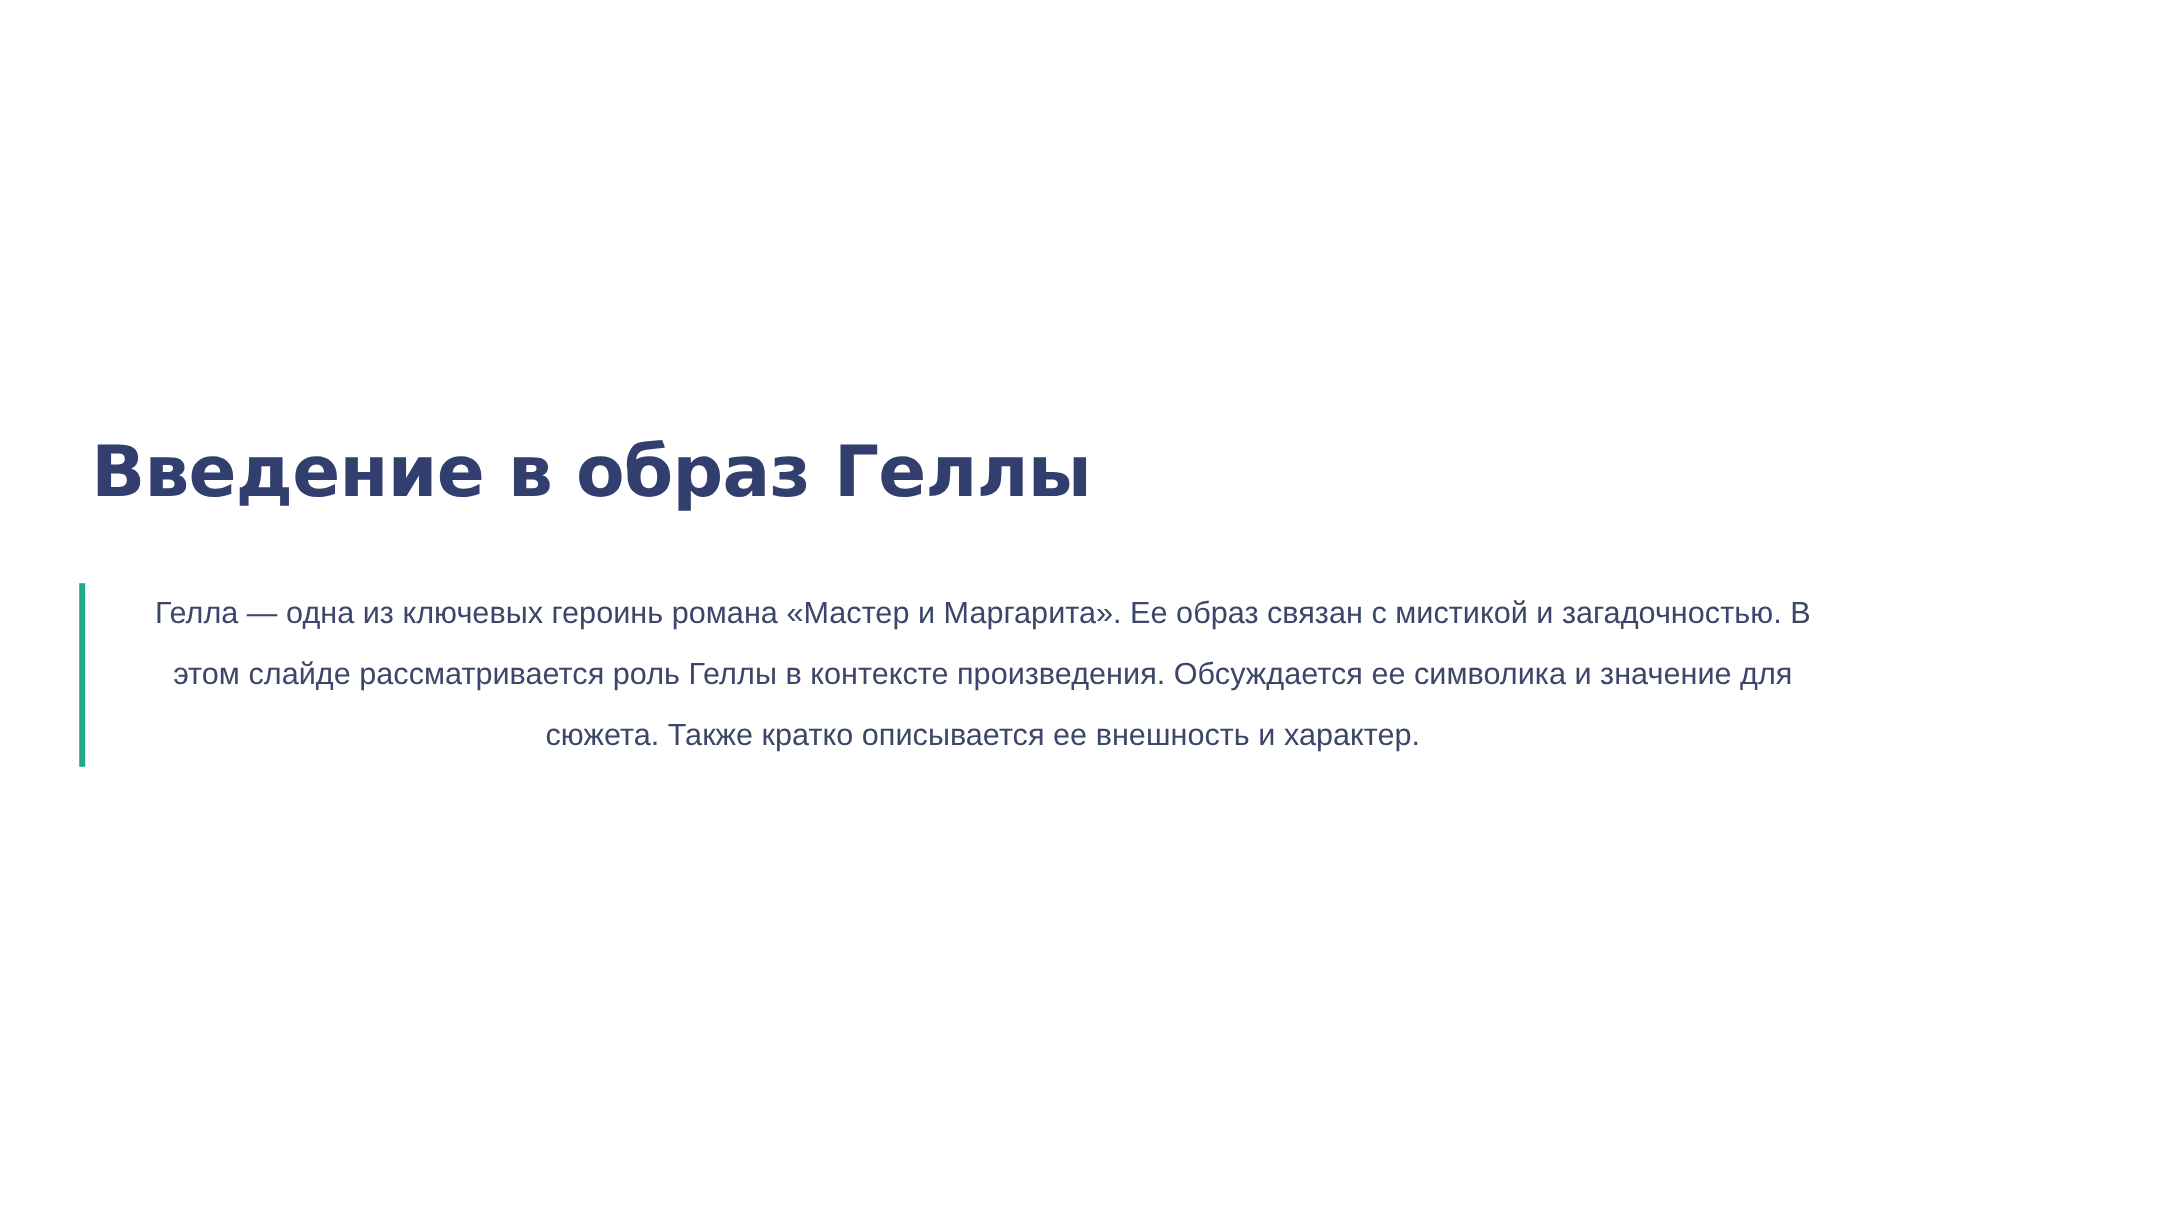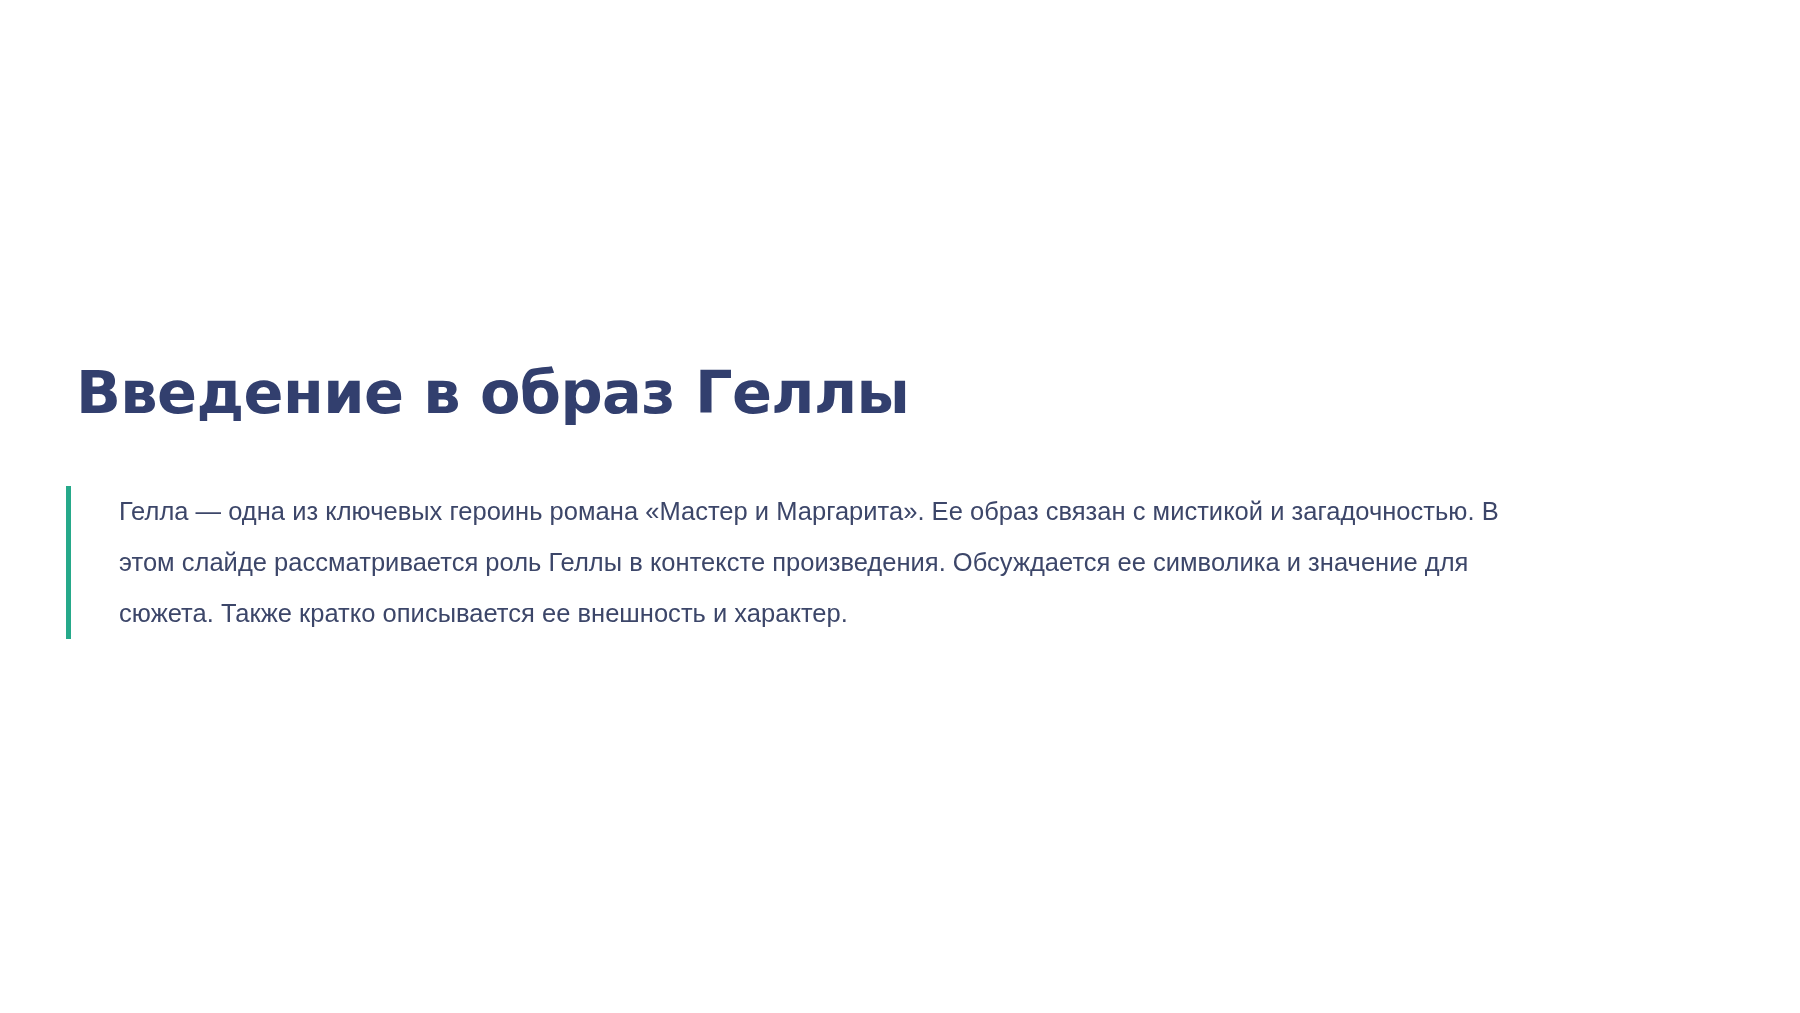--- a/index.html
+++ b/index.html
@@ -66,20 +66,21 @@
 
   .body-text {
     margin: 0;
     font-family: "Liberation Sans", "DejaVu Sans", sans-serif;
     font-size: 25.5px;
     line-height: 51px;
     font-weight: 400;
     color: #3C4669;
     letter-spacing: 0.02px;
     max-width: 1400px;
+    text-align: center;
   }
 </style>
 </head>
 <body>
 
 <div class="slide">
 
   <h1 class="slide-title">Введение в образ Геллы</h1>
 
   <div class="body-block">

